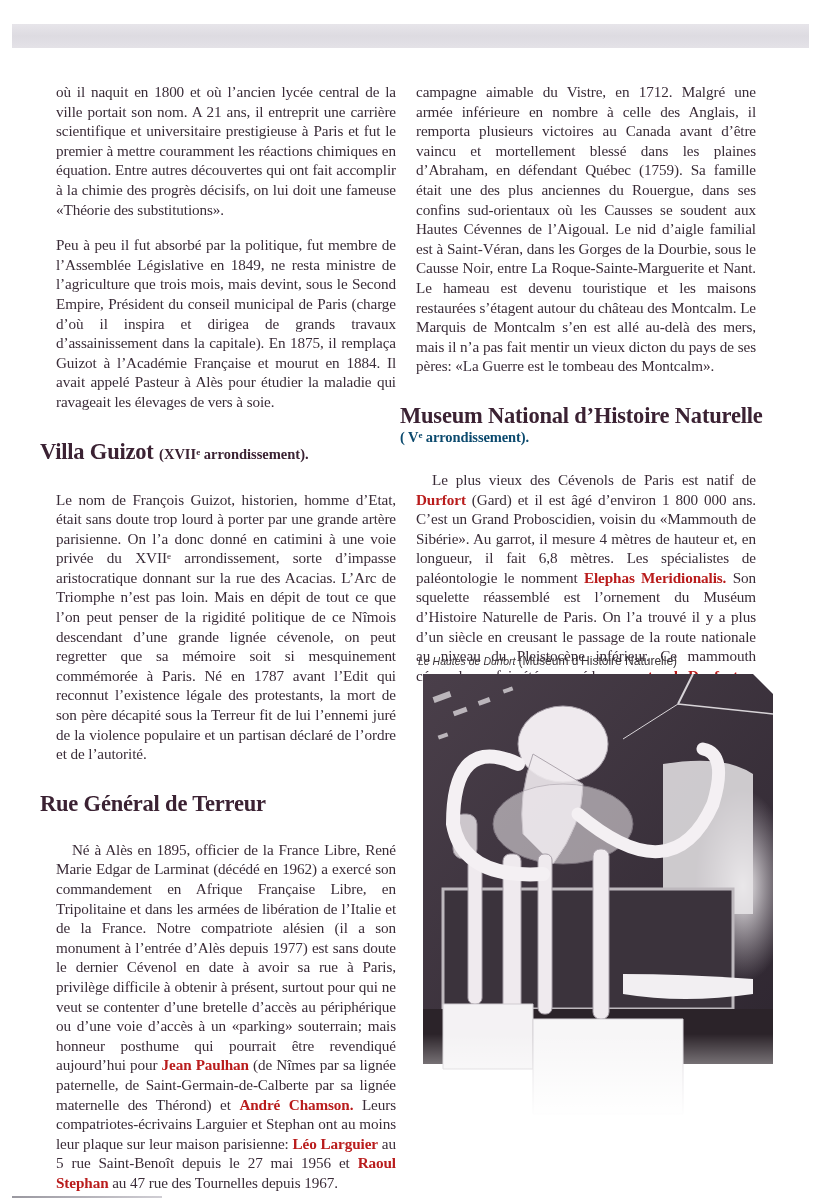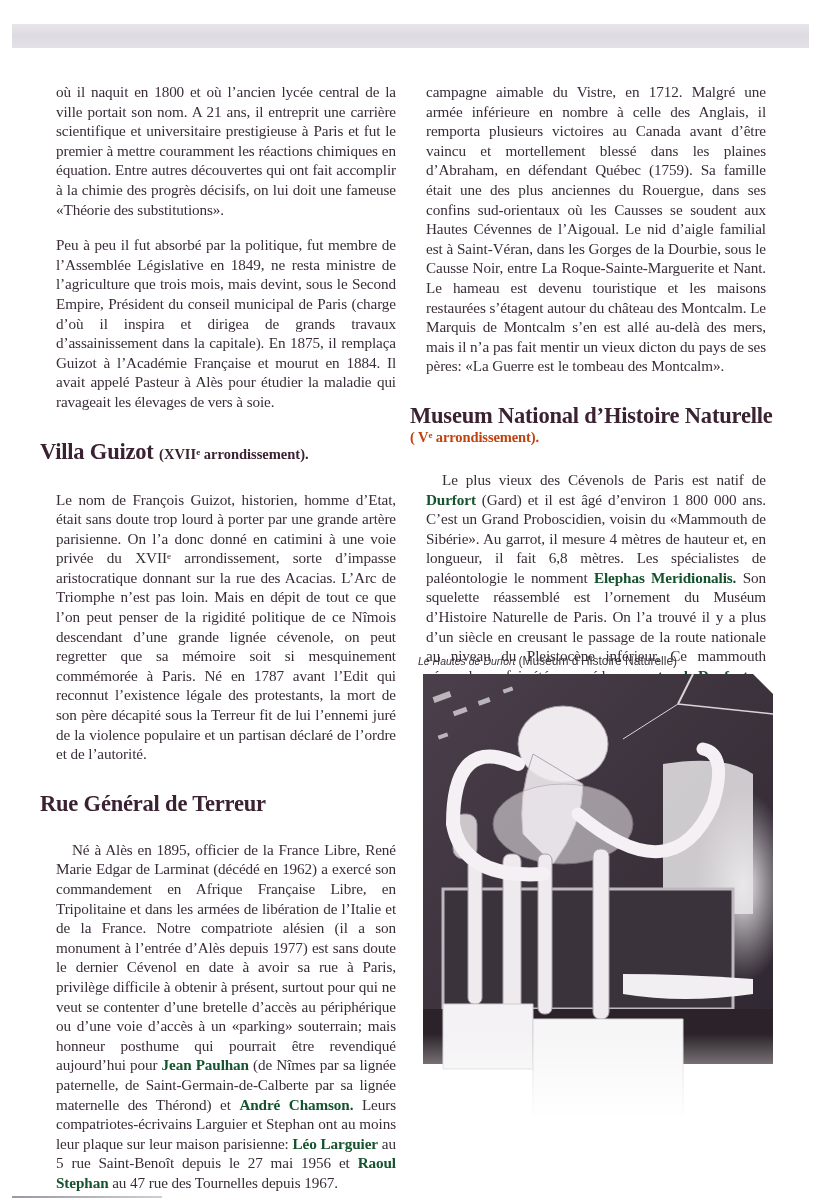--- a/index.html
+++ b/index.html
@@ -11,31 +11,31 @@
   .topbar {
     position: absolute; left: 12px; top: 24px; width: 797px; height: 24px;
     background: linear-gradient(180deg, #e7e5ea 0%, #dddbe1 50%, #e4e2e7 100%);
   }
   .col {
     position: absolute; top: 66px; width: 372px;
     font-size: 15.2px; line-height: 19.6px; text-align: justify;
     letter-spacing: -0.1px;
   }
   .col-left { left: 40px; }
-  .col-right { left: 410px; }
+  .col-right { left: 400px; }
   .col p { margin: 16px; }
   .indent { text-indent: 16px; }
   h2 {
     margin: 0; font-weight: bold; font-size: 22.5px; line-height: 24px;
     color: #3b2233; letter-spacing: -0.2px; text-align: left;
   }
   h2 .sub { font-size: 14.5px; letter-spacing: 0; margin-top: 20px; }
-  .subline { font-weight: bold; font-size: 14.5px; line-height: 18px; color: #c2410c; }
+  .subline { font-weight: bold; font-size: 14.5px; line-height: 18px; color: #0c4a6e; }
   sup { font-size: 9px; vertical-align: 4px; line-height: 0; }
-  b { color: #14532d; }
+  b { color: #b91c1c; }
   .gap-a { height: 12px; }
   .gap-b { height: 8px; }
   .caption {
     position: absolute; left: 418px; top: 654px; font-family: "Liberation Sans", "DejaVu Sans", sans-serif;
     font-size: 10.5px; color: #3a3438; font-style: italic; white-space: nowrap;
   }
   .caption .src { font-style: normal; font-size: 12px; }
   .photo {
     position: absolute; left: 423px; top: 674px; width: 350px; height: 445px;
   }

